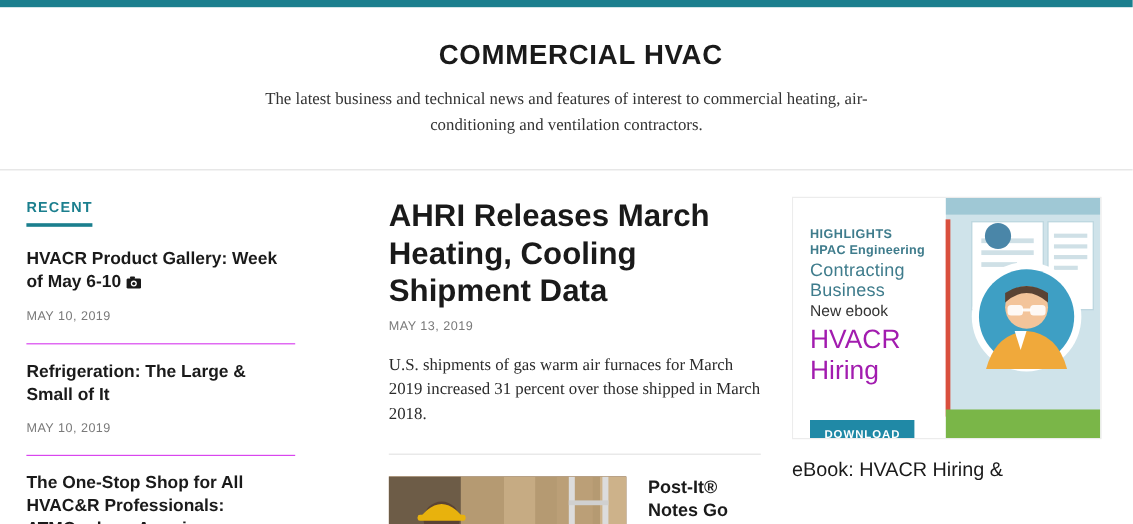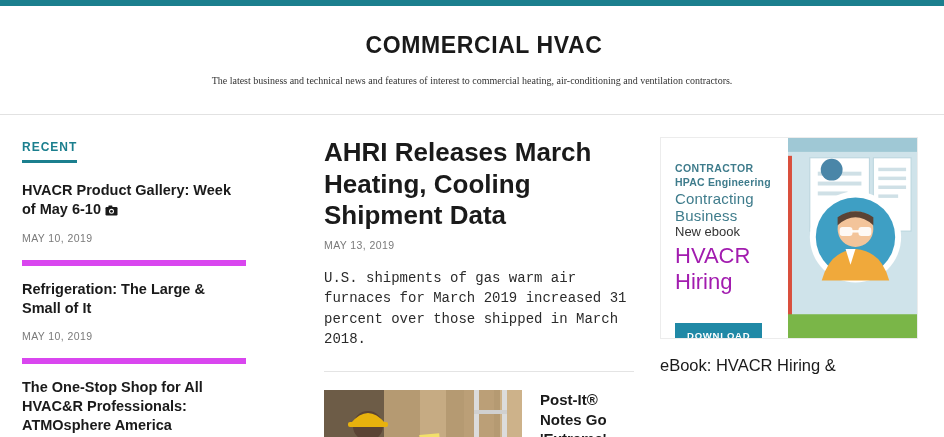--- a/index.html
+++ b/index.html
@@ -30,21 +30,21 @@
     font-size: 23px;
     font-weight: bold;
     letter-spacing: 0.6px;
     color: #1a1a1a;
     font-family: "Liberation Sans", sans-serif;
     padding-left: 24px;
   }
   .masthead p {
     margin: 0 auto;
     max-width: 560px;
-    font-size: 10px;
+    font-size: 14px;
     line-height: 1.5;
     color: #333333;
     font-family: "Liberation Serif", serif;
   }
   
   .columns {
     display: flex;
     padding: 0 22px;
   }
   .col-recent {
@@ -72,21 +72,21 @@
     padding-bottom: 6px;
     display: inline-block;
     border-bottom: 3px solid #1b7f8e;
     margin-bottom: 18px;
   }
   .section-title.hl {
     font-size: 12.5px;
   }
   
   .recent-item {
-    border-bottom: 6px solid #d946ef;
+    border-bottom: 1px solid #d946ef;
     padding: 0 0 14px 0;
     margin-bottom: 14px;
   }
   .recent-item:last-child { border-bottom: 1px solid #e4e4e4; }
   .recent-title {
     font-size: 14.5px;
     font-weight: bold;
     color: #1a1a1a;
     line-height: 1.32;
     margin: 0 0 7px 0;
@@ -106,21 +106,21 @@
   
   .lead-title {
     font-size: 26px;
     font-weight: bold;
     color: #1a1a1a;
     line-height: 1.22;
     margin: 0 0 7px 0;
   }
   .lead-date { margin-bottom: 17px; display: block; }
   .lead-dek {
-    font-family: Liberation Mono, monospace;
+    font-family: Liberation Serif, serif;
     font-size: 14px;
     line-height: 1.45;
     color: #2b2b2b;
     margin: 0;
   }
   .hl-divider {
     border: 0;
     border-top: 1px solid #e4e4e4;
     margin: 22px 0 18px 0;
   }
@@ -274,21 +274,21 @@
           <rect x="199" y="90" width="13" height="9" rx="3" fill="#ffffff" opacity="0.9"></rect>
           <rect x="192" y="93" width="8" height="2.5" fill="#ffffff" opacity="0.9"></rect>
           <path d="M162 144 q8 -30 34 -32 q26 2 34 32 z" fill="#f0a93b"></path>
           <path d="M186 112 l10 0 l-5 16 z" fill="#ffffff"></path>
 
           <rect x="128" y="178" width="130" height="24" fill="#7ab648"></rect>
 
           <rect x="0" y="0" width="128" height="202" fill="#ffffff"></rect>
         </svg>
         <div style="position:absolute; left:14px; top:24px; width:110px;">
-          <div style="font-size:10.5px; font-weight:bold; color:#3f7c8c; letter-spacing:0.4px;">CONTRACTOR</div>
+          <div style="font-size:10.5px; font-weight:bold; color:#3f7c8c; letter-spacing:0.4px;">HIGHLIGHTS</div>
           <div style="font-size:10.5px; font-weight:bold; color:#3f7c8c; letter-spacing:0.2px; margin-top:2px;">HPAC Engineering</div>
           <div style="font-size:15px; font-weight:normal; color:#3f7c8c; letter-spacing:0.2px; margin-top:2px;">Contracting Business</div>
           <div style="font-size:13px; color:#333333; ">New ebook</div>
           <div style="font-size:22px; font-weight:normal; color:#a21caf; margin-top:4px;">HVACR Hiring</div>
           <div style="margin-top:28px;">
             <span style="display:inline-block; background:#2089a6; color:#ffffff; font-size:9.5px; font-weight:bold; letter-spacing:0.8px; padding:7px 12px;">DOWNLOAD</span>
           </div>
         </div>
       </div>
       <div class="ad-caption">eBook: HVACR Hiring &amp;</div>

